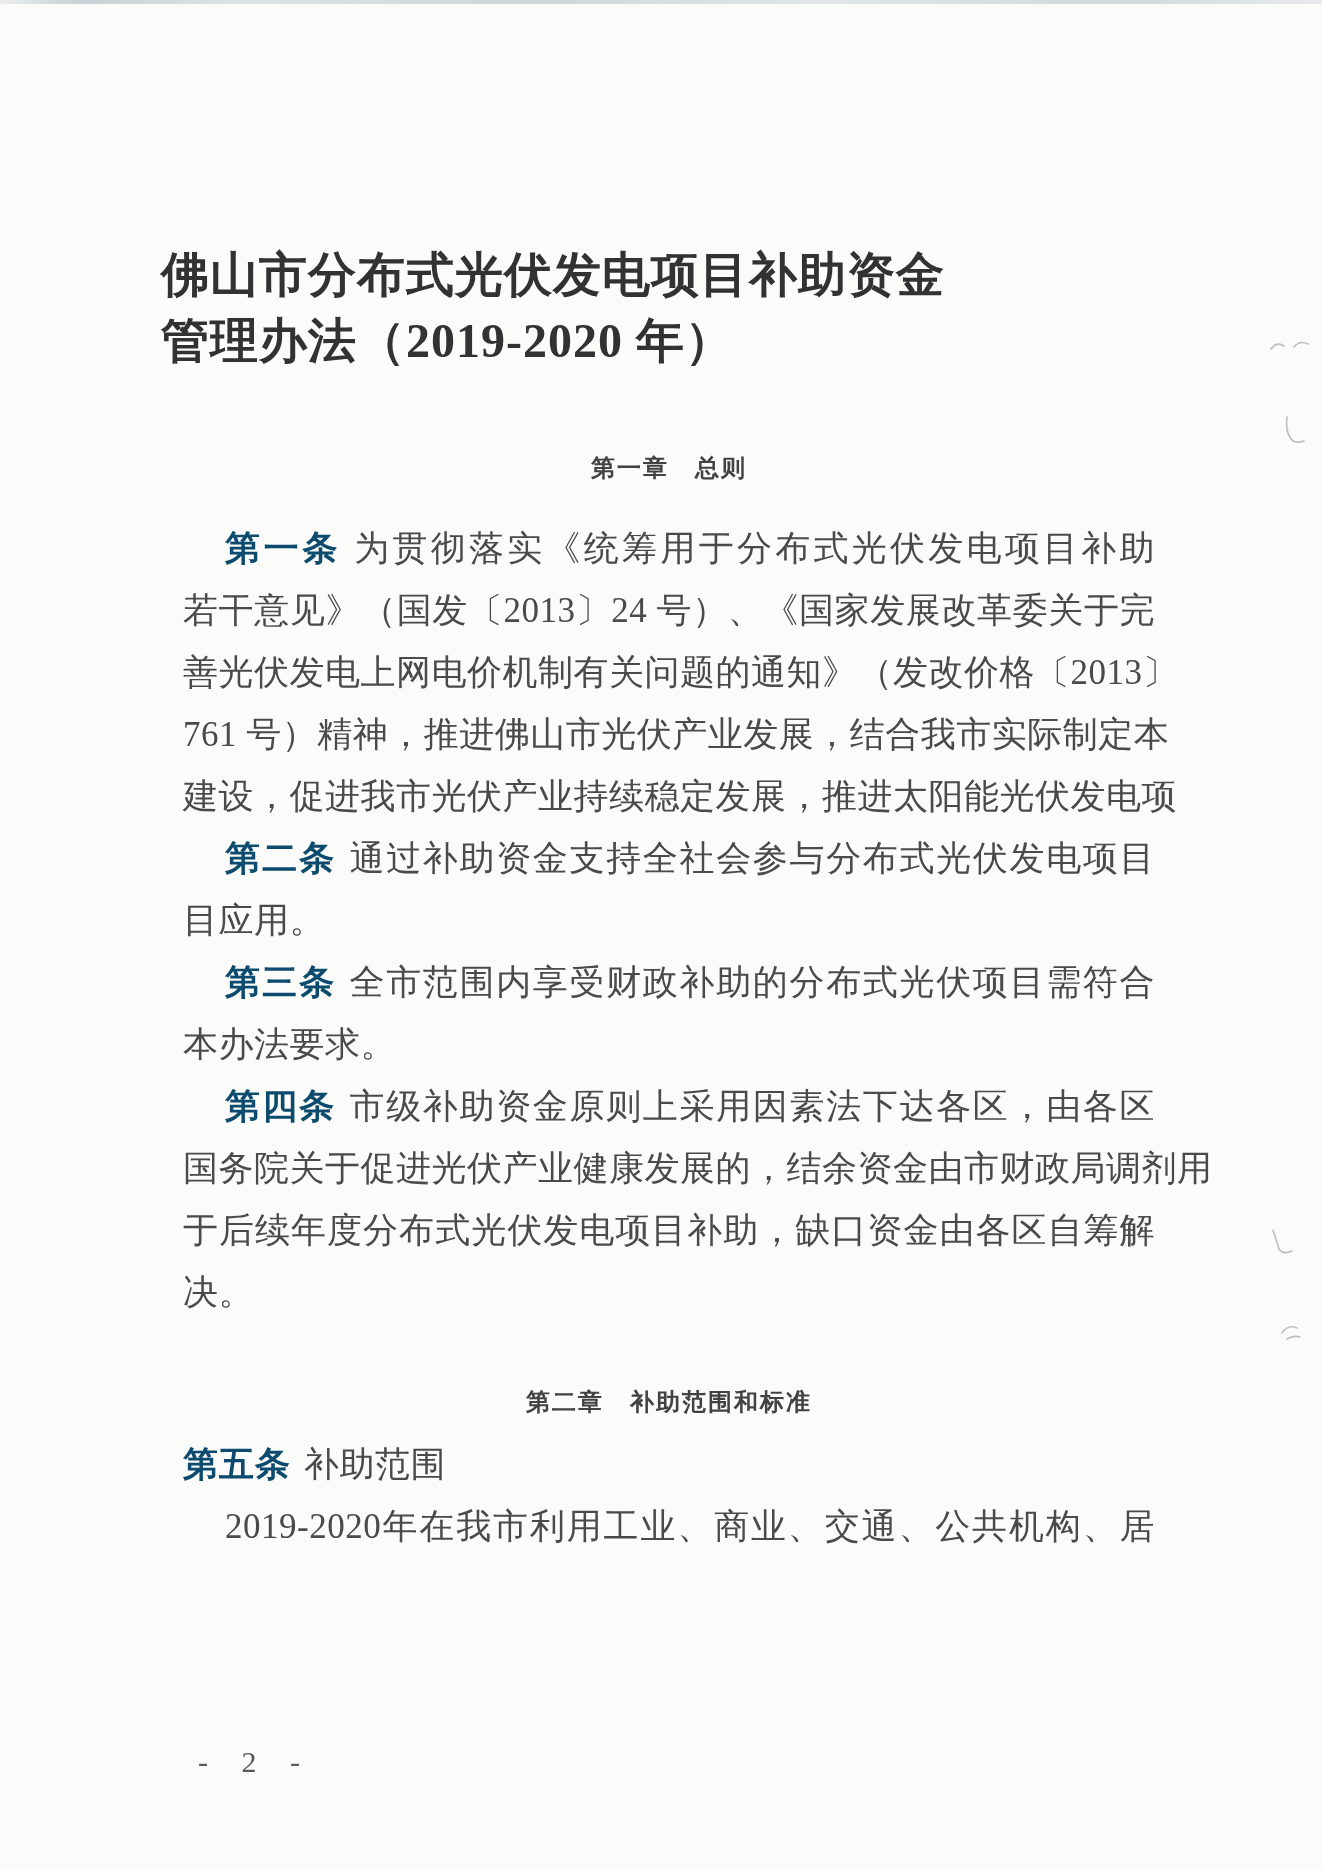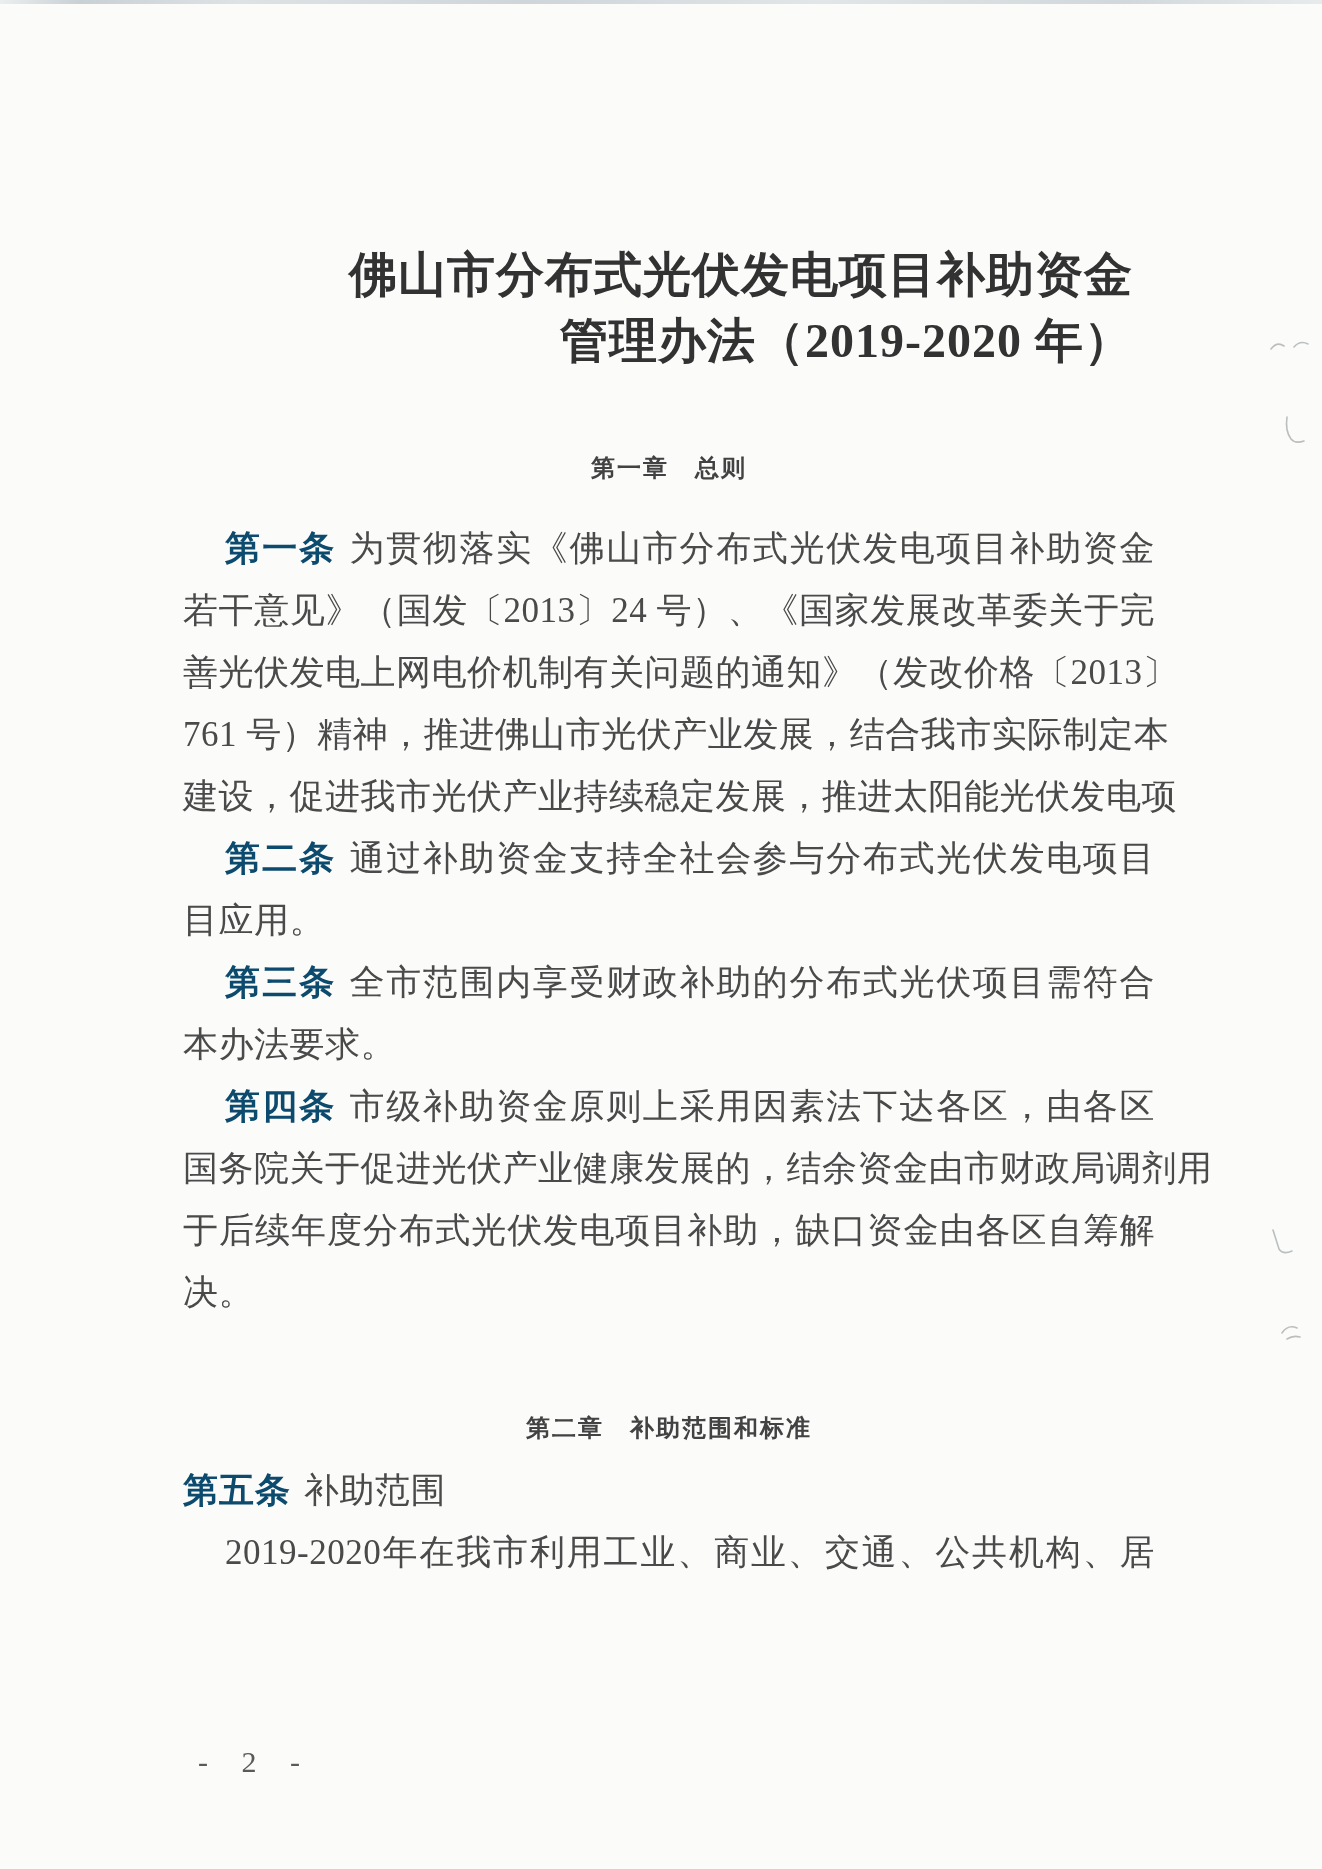--- a/index.html
+++ b/index.html
@@ -14,37 +14,37 @@
     position:absolute;top:0;left:0;width:100%;height:4px;
     background:linear-gradient(90deg,#e8eced,#bfc9ce 6%,#d8dee1 18%,#c6cfd4 40%,#dde2e4 62%,#c9d2d6 85%,#e4e8ea);
     opacity:.85;
   }
   .content{
     position:absolute;left:183px;top:0;width:972px;
     color:#474747;
   }
   .doc-title{
     margin:242px 0 0 0;
-    text-align:right;
+    text-align:left;
     transform:translateX(-22px);
     font-weight:bold;
     font-size:48px;line-height:66px;
     letter-spacing:1px;
     color:#323232;
   }
   .ch-heading{
     text-align:center;
     font-family:"Liberation Sans","DejaVu Sans",sans-serif;
     font-weight:600;
     font-size:24px;line-height:48px;
     letter-spacing:2px;
     color:#424242;
   }
   .ch-heading.ch1{margin-top:70px;}
-  .ch-heading.ch2{margin-top:80px;}
+  .ch-heading.ch2{margin-top:54px;}
   .article.first{margin-top:26px;}
   .bline{
     font-size:35px;line-height:62px;
     letter-spacing:.5px;
     white-space:nowrap;
     text-align:justify;
     text-align-last:justify;
     color:#4a4a4a;
   }
   .bline.endline{text-align-last:left;}
@@ -75,21 +75,21 @@
   <div class="content">
 
     <div class="doc-title">
       <div class="title-line">佛山市分布式光伏发电项目补助资金</div>
       <div class="title-line">管理办法（2019-2020 年）</div>
     </div>
 
     <div class="ch-heading ch1">第一章　总则</div>
 
     <div class="article first">
-      <div class="bline indent"><b class="alabel">第一条</b><span>为贯彻落实《佛山市分布式光伏发电项目补助资金</span></div>
+      <div class="bline indent"><b class="alabel">第一条</b><span>为贯彻落实《统筹用于分布式光伏发电项目补助</span></div>
       <div class="bline">若干意见》（国发〔2013〕24 号）、《国家发展改革委关于完</div>
       <div class="bline">善光伏发电上网电价机制有关问题的通知》（发改价格〔2013〕</div>
       <div class="bline">761 号）精神，推进佛山市光伏产业发展，结合我市实际制定本</div>
     </div>
 
     <div class="article">
       <div class="bline">建设，促进我市光伏产业持续稳定发展，推进太阳能光伏发电项</div>
       <div class="bline indent"><b class="alabel">第二条</b><span>通过补助资金支持全社会参与分布式光伏发电项目</span></div>
       <div class="bline endline">目应用。</div>
     </div>

